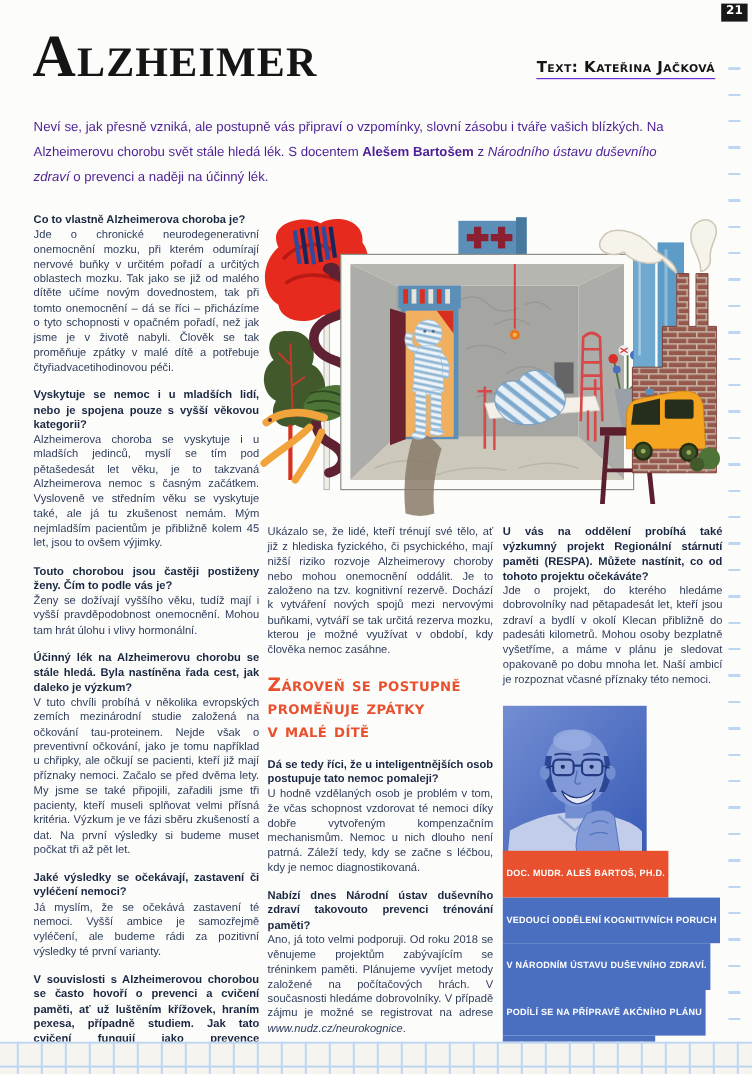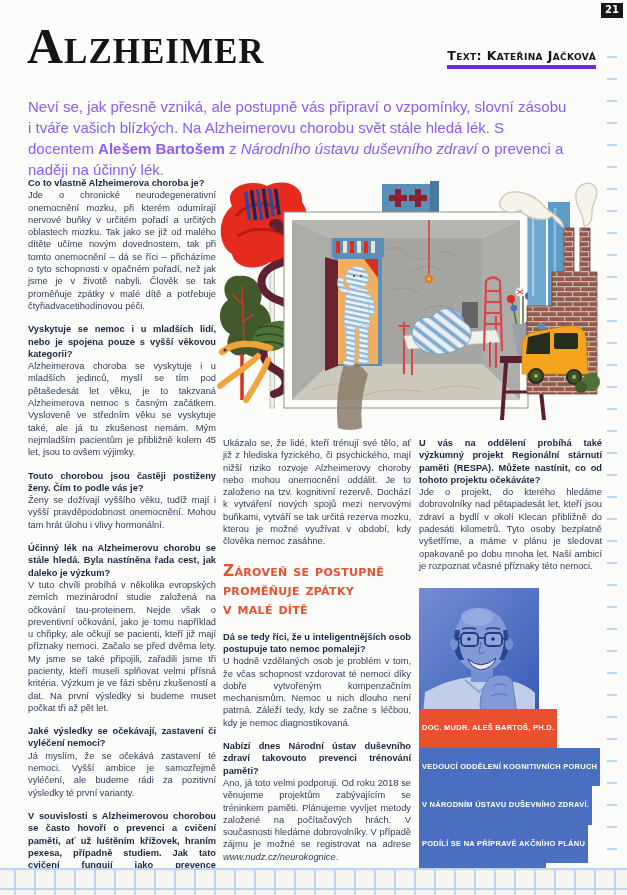--- a/index.html
+++ b/index.html
@@ -41,26 +41,26 @@
     font-family:Liberation Serif, serif;
     font-weight:bold; font-variant:small-caps;
     font-size:50px; line-height:52px; letter-spacing:1px;
     color:#151515;
   }
   .byline {
     position:absolute; right:31px; top:48px;
     font-family:"DejaVu Sans", sans-serif;
     font-weight:bold; font-variant:small-caps;
     font-size:12.5px; letter-spacing:.4px; color:#151515;
-    border-bottom:4px solid #6d28d9; padding-bottom:2px;
+    border-bottom:1px solid #6d28d9; padding-bottom:2px;
   }
   
   .intro {
     position:absolute; left:28px; top:96px; width:545px;
-    font-size:15px; line-height:21px; color:#8b5cf6;
+    font-size:11px; line-height:21px; color:#4c1d95;
   }
   .intro b { font-weight:bold; }
   .intro i { font-style:italic; }
   
   .col { position:absolute; font-size:9.3px; line-height:12.3px; }
   .col-1 { left:28px;  top:177px; width:188px; }
   .col-2 { left:223px; top:437px; width:188px; }
   .col-3 { left:419px; top:437px; width:183px; }
   .qa { margin-bottom:11px; }
   .q { font-weight:bold; color:#1a2742; text-align:justify; }
@@ -319,21 +319,21 @@
       </div>
     <div class="qa">
         <p class="q">Nabízí dnes Národní ústav duševního zdraví takovouto prevenci trénování paměti?</p>
       <p class="a"><span>Ano, já toto velmi podporuji. Od roku 2018 se věnujeme projektům zabývajícím se tréninkem paměti. Plánujeme vyvíjet metody založené na počítačových hrách. V současnosti hledáme dobrovolníky. V případě zájmu je možné se registrovat na adrese </span><i>www.nudz.cz/neurokognice</i><span>.</span></p>
     </div>
   </div>
 
   <div class="col col-3">
     <div class="qa">
         <p class="q">U vás na oddělení probíhá také výzkumný projekt Regionální stárnutí paměti (RESPA). Můžete nastínit, co od tohoto projektu očekáváte?</p>
-        <p class="a">Jde o projekt, do kterého hledáme dobrovolníky nad pětapadesát let, kteří jsou zdraví a bydlí v okolí Klecan přibližně do padesáti kilometrů. Tyto osoby bezplatně vyšetříme, a máme v plánu je sledovat opakovaně po dobu mnoha let. Naší ambicí je rozpoznat včasné příznaky této nemoci.</p>
+        <p class="a">Jde o projekt, do kterého hledáme dobrovolníky nad pětapadesát let, kteří jsou zdraví a bydlí v okolí Klecan přibližně do padesáti kilometrů. Mohou osoby bezplatně vyšetříme, a máme v plánu je sledovat opakovaně po dobu mnoha let. Naší ambicí je rozpoznat včasné příznaky této nemoci.</p>
       </div>
 
     <svg class="photo" viewBox="0 0 120 126" role="img">
       <defs>
         <linearGradient id="phBg" x1="0" y1="0" x2="1" y2="1">
           <stop offset="0" stop-color="#7e96d8"></stop>
           <stop offset="1" stop-color="#3a5cb8"></stop>
         </linearGradient>
       </defs>
       <rect width="120" height="126" fill="url(#phBg)"></rect>

